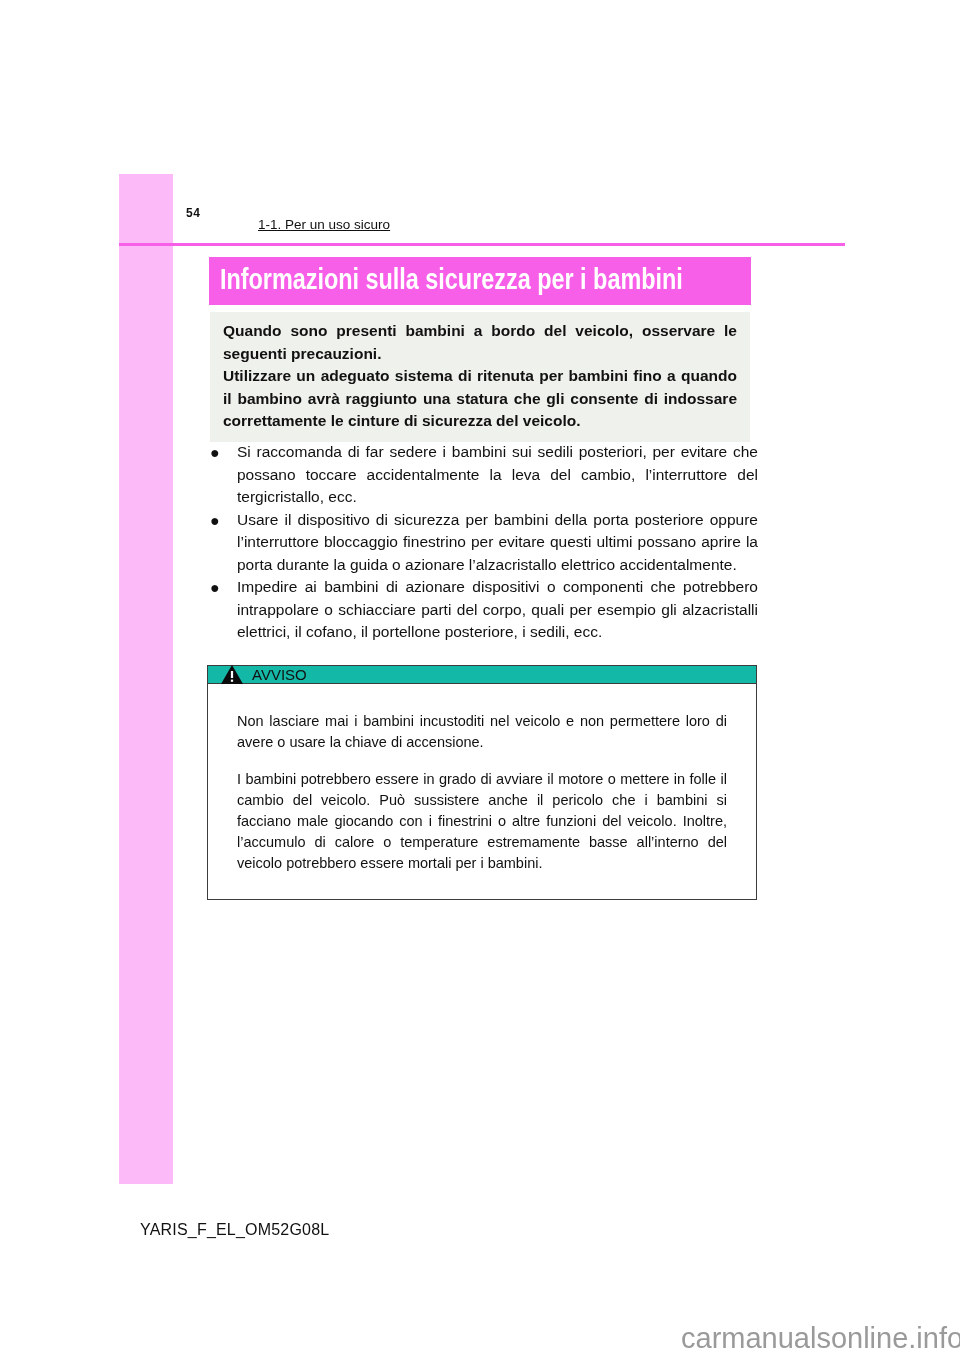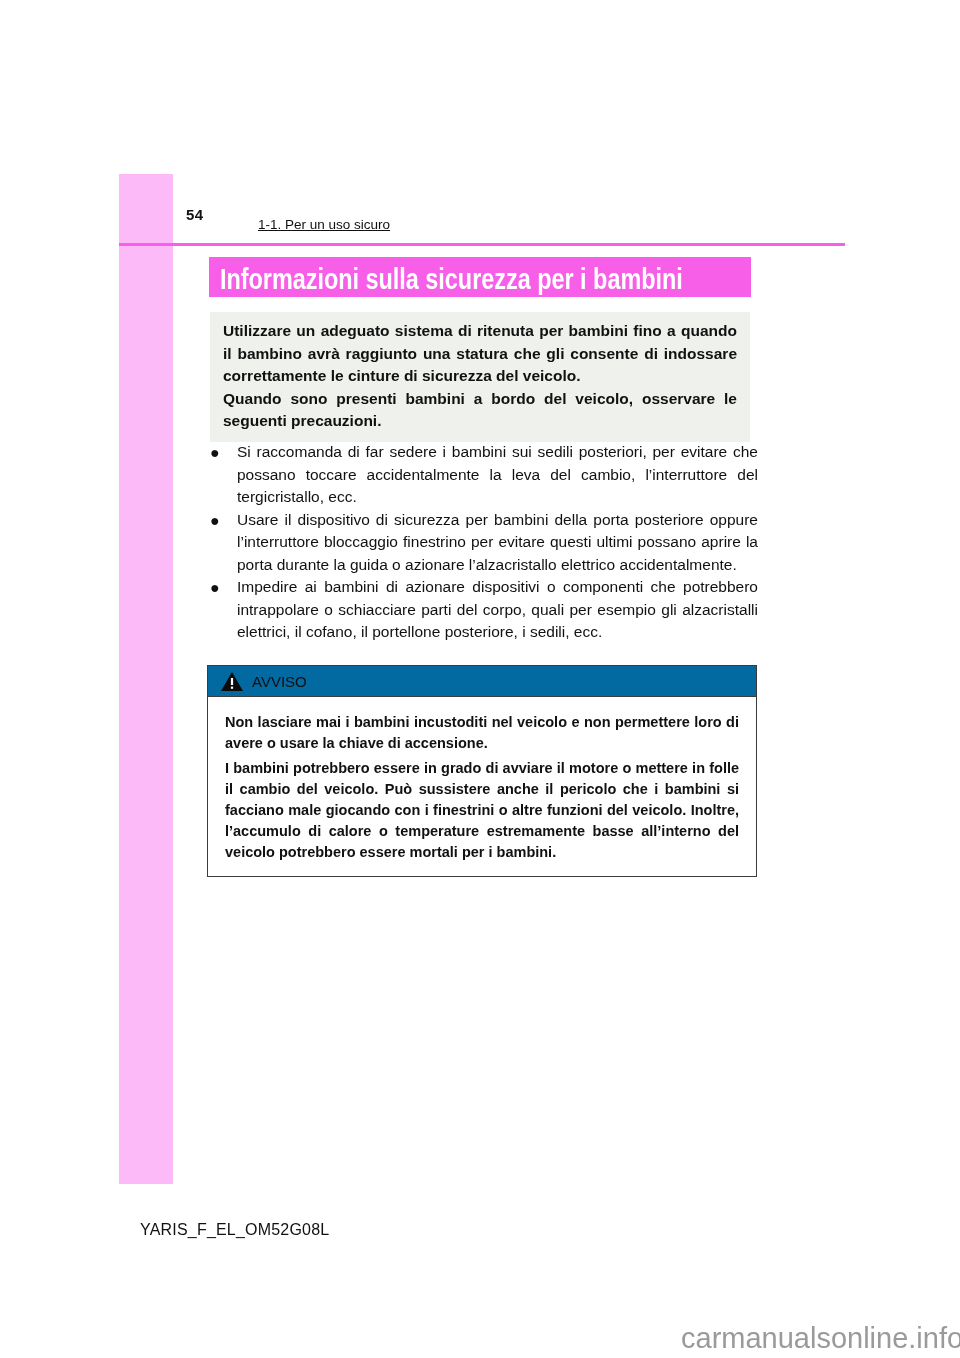--- a/index.html
+++ b/index.html
@@ -15,37 +15,37 @@
   
   .sidebar-bar {
     position:absolute; left:119px; top:174px;
     width:54px; height:1010px;
     background:#FDBAF8;
   }
 
   
   .page-number {
     position:absolute; left:186px; top:206px;
-    font-size:15px; font-weight:bold; letter-spacing:0.5px;
+    font-size:12px; font-weight:bold; letter-spacing:0.5px;
   }
   .section-header {
     position:absolute; left:258px; top:217px;
     font-size:13.5px;
     text-decoration:underline;
   }
   .header-rule {
     position:absolute; left:119px; top:243px;
     width:726px; height:3px;
     background:#F85FE8;
   }
 
   
   .title-bar {
     position:absolute; left:209px; top:257px;
-    width:542px; height:40px;
+    width:542px; height:48px;
     background:#F85FE8;
     overflow:hidden;
   }
   .title-bar .title-text {
     display:inline-block;
     padding-left:14px;
     line-height:44px;
     white-space:nowrap;
     color:#ffffff;
     font-weight:bold;
@@ -85,35 +85,35 @@
   }
 
   
   .warning-box {
     position:absolute; left:207px; top:665px;
     width:550px;
     border:1.5px solid #3c3c3c;
     background:#ffffff;
   }
   .warning-header {
-    height:31px;
-    background:#0369a1;
+    height:18px;
+    background:#14b8a6;
     border-bottom:1.5px solid #3c3c3c;
     display:flex; align-items:center;
     padding-left:13px;
     gap:9px;
   }
   .warning-title { font-size:15px; color:#111; }
   .warning-body {
     padding:11px 13px 9px 13px;
     font-size:14.5px;
     line-height:21px;
     text-align:justify;
   }
-  .warning-body p { margin:4px;font-weight:bold; }
+  .warning-body p { margin:16px; }
   .warning-body p + p { margin-top:4px; }
 
   
   .footer-code {
     position:absolute; left:140px; top:1221px;
     font-size:16px; letter-spacing:0.2px;
   }
   .watermark {
     position:absolute; left:681px; top:1322px;
     font-size:29px; color:#9A9A9A;
@@ -126,22 +126,22 @@
 
 <div class="page-number">54</div>
 <div class="section-header">1-1. Per un uso sicuro</div>
 <div class="header-rule"></div>
 
 <div class="title-bar">
   <span class="title-text">Informazioni sulla sicurezza per i bambini</span>
 </div>
 
 <div class="highlight-box">
+  <p>Quando sono presenti bambini a bordo del veicolo, osservare le seguenti precauzioni.</p>
   <p>Utilizzare un adeguato sistema di ritenuta per bambini fino a quando il bambino avrà raggiunto una statura che gli consente di indossare correttamente le cinture di sicurezza del veicolo.</p>
-  <p>Quando sono presenti bambini a bordo del veicolo, osservare le seguenti precauzioni.</p>
 </div>
 
 <div class="bullet-list">
   <div class="bullet-item">
     <span class="bullet-dot">●</span>
     <span>Si raccomanda di far sedere i bambini sui sedili posteriori, per evitare che possano toccare accidentalmente la leva del cambio, l’interruttore del tergicristallo, ecc.</span>
   </div>
   <div class="bullet-item">
     <span class="bullet-dot">●</span>
     <span>Usare il dispositivo di sicurezza per bambini della porta posteriore oppure l’interruttore bloccaggio finestrino per evitare questi ultimi possano aprire la porta durante la guida o azionare l’alzacristallo elettrico accidentalmente.</span>

